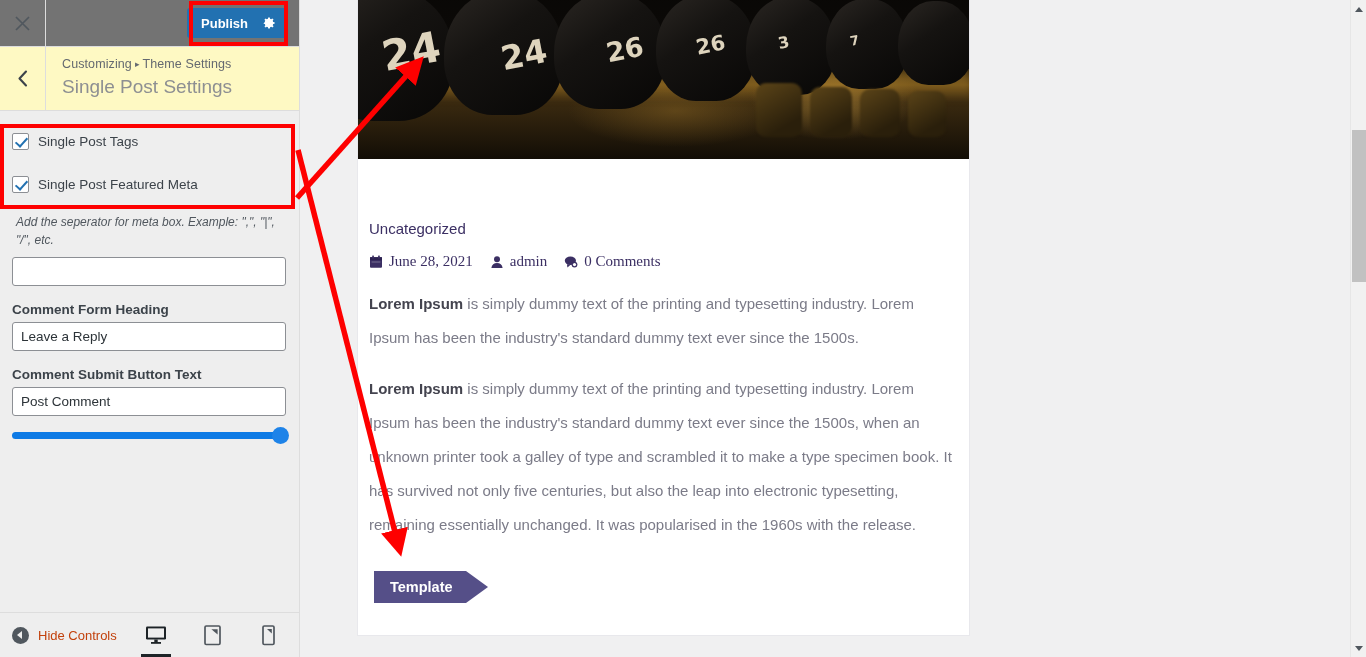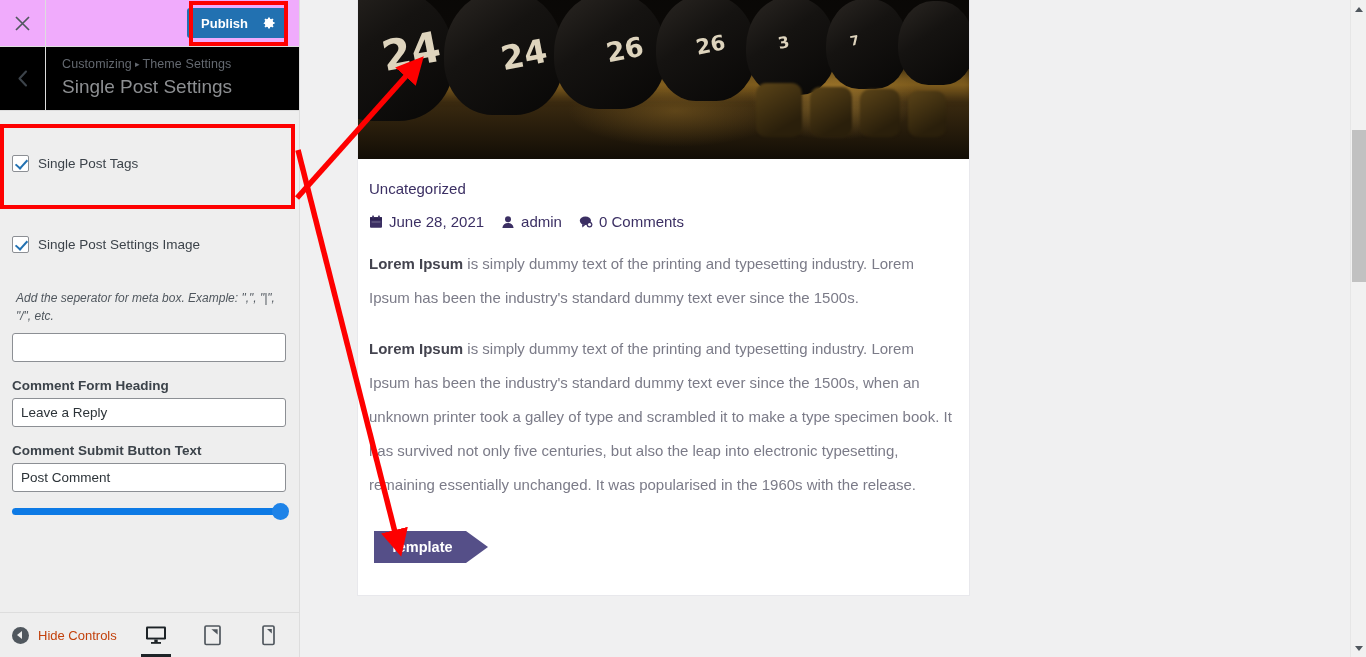--- a/index.html
+++ b/index.html
@@ -16,21 +16,21 @@
     position: absolute; left: 0; top: 0;
     width: 300px; height: 657px;
     background: #eeeeee;
     border-right: 1px solid #dddddd;
     box-sizing: border-box;
     overflow: hidden;
   }
   .cz-header {
     position: relative;
     height: 47px;
-    background: #f0abfc;
+    background: #737373;
     border-bottom: 1px solid #ddd;
     display: flex; align-items: center;
     box-sizing: border-box;
   }
   .cz-close {
     width: 45px; height: 46px;
     display: flex; align-items: center; justify-content: center;
     border-right: 1px solid #ddd;
     color: #50575e; font-size: 19px; line-height: 1;
     cursor: pointer;
@@ -53,21 +53,21 @@
     display: flex; align-items: center; gap: 14px;
     cursor: pointer;
   }
   .gear {
     display: inline-block; width: 14px; height: 14px;
     position: relative;
   }
 
   .cz-section-head {
     height: 64px;
-    background: #000000;
+    background: #fef9c3;
     border-bottom: 1px solid #ddd;
     display: flex; align-items: stretch;
     box-sizing: border-box;
   }
   .cz-back {
     width: 45px;
     display: flex; align-items: center; justify-content: center;
     border-right: 1px solid #ddd;
     color: #3c434a; font-size: 17px; font-weight: 700;
     cursor: pointer;
@@ -81,23 +81,23 @@
   .cz-title {
     font-size: 19px; color: #8d8f92; font-weight: 400;
     line-height: 27px; margin-top: 1px;
   }
 
   .cz-body { padding: 0; }
 
   .cb-row {
     display: flex; align-items: center;
     gap: 9px;
-    padding: 16px 12px;
+    padding: 0 12px;
     height: 26px;
-    margin-top: 23px;
+    margin-top: 17px;
   }
   .cb-box {
     width: 17px; height: 17px;
     background: #fff;
     border: 1px solid #8c8f94;
     border-radius: 2px;
     box-sizing: border-box;
     position: relative;
     flex: 0 0 auto;
     cursor: pointer;
@@ -234,26 +234,26 @@
     background: linear-gradient(to bottom, rgba(0,0,0,.0), rgba(181,134,47,.38) 45%, rgba(0,0,0,.05));
     filter: blur(3px);
   }
   .handle {
     position: absolute; bottom: 22px;
     width: 46px; height: 54px; border-radius: 10px;
     background: linear-gradient(150deg, #5b4418, #2a1f0b 75%);
     filter: blur(1.2px);
   }
 
-  .card-body { padding: 20px 11px 0 11px; }
+  .card-body { padding: 20px 11px 0 11px; margin-top: 40px; }
   .cat { font-size: 15px; color: #3b2f63; line-height: 20px; }
   .meta {
     display: flex; align-items: flex-end; gap: 7px;
     margin-top: 14px;
-    color: #3b2f63; font-size: 15px;
+    color: #3b2f63; font-size: 15px; font-family: Liberation Serif, serif;
   }
   .meta .mitem { display: flex; align-items: center; gap: 6px; margin-right: 10px; }
   .micon { display: inline-flex; width: 14px; height: 14px; }
   h2.about {
     font-size: 21px; font-weight: 700; color: #1b1b2f;
     margin: 17px 0 0 0; line-height: 26px; letter-spacing: .2px;
   }
   h1.headline {
     font-size: 30px; font-weight: 400; color: #15152b;
     margin: 14px 0 0 0; line-height: 36px;
@@ -343,21 +343,21 @@
 
     <div class="cz-body">
 
       <div class="cb-row">
         <span class="cb-box checked"></span>
         <span class="cb-label">Single Post Tags</span>
       </div>
 
       <div class="cb-row">
         <span class="cb-box checked"></span>
-        <span class="cb-label">Single Post Settings Image</span>
+        <span class="cb-label">Single Post Featured Meta</span>
       </div>
 
       <div style="height:16px"></div>
 
       <div class="ctrl-desc">Add the seperator for meta box. Example: ",", "|", "/", etc.</div>
       <input class="ctrl-input" type="text" value="" style="">
 
       <div class="ctrl-label">Comment Form Heading</div>
       <input class="ctrl-input" type="text" value="Leave a Reply" style="">
 

